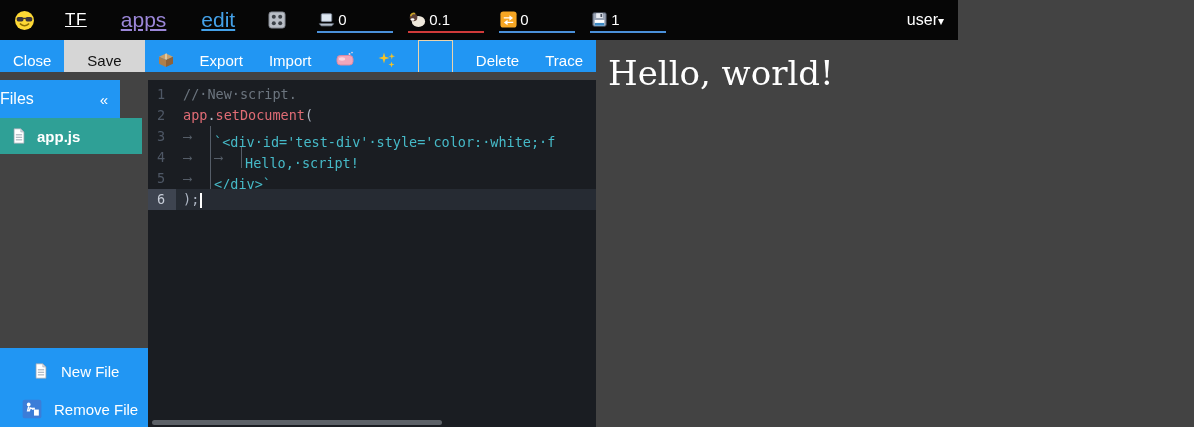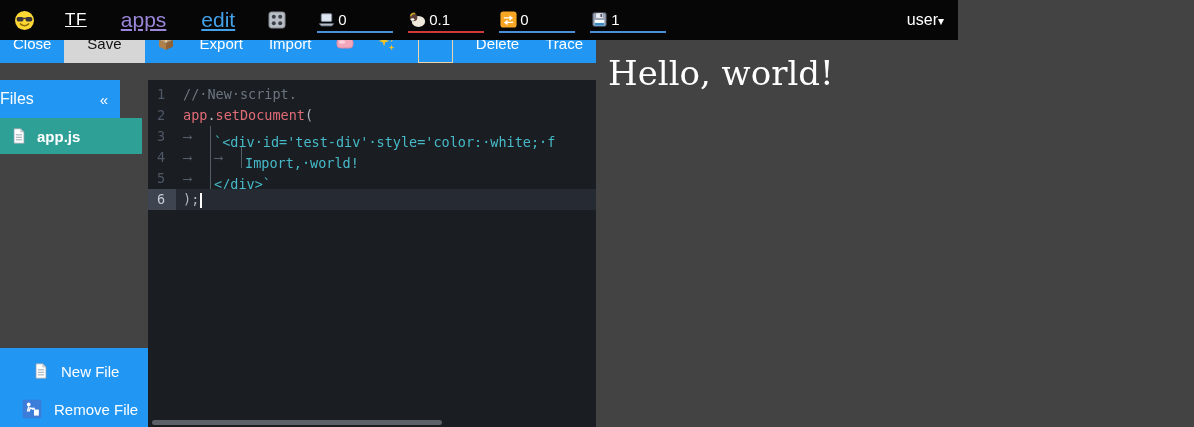--- a/index.html
+++ b/index.html
@@ -27,22 +27,22 @@
   .metric {
     display:inline-flex; align-items:center; gap:2px; width:76px; height:26px;
     border-bottom:2px solid #4a90d9; margin-right:15px; cursor:pointer;
   }
   .metric .val { font-size:15px; color:#fff; }
   .usermenu { margin-left:auto; margin-right:14px; font-size:16px; color:#fff; cursor:pointer; }
   .usermenu .caret { font-size:12px; }
 
   
   .toolbar {
-    position:absolute; left:0; top:40px; width:596px; height:23px;
-    background:#2196f3; display:flex; align-items:flex-end; overflow:hidden;
+    position:absolute; left:0; top:40px; width:596px; height:32px;
+    background:#2196f3; display:flex; align-items:flex-start; overflow:hidden;
   }
   .tb-btn {
     height:40px; display:inline-flex; align-items:center; padding:0 13px;
     color:#fff; font-size:15px; cursor:pointer; background:transparent; border:none;
     font-family:"Liberation Sans", sans-serif;
   }
   .tb-btn.active { background:#d6d6d6; color:#121212; padding:0 23px; }
   .tb-btn.iconic { padding:0 11px; }
   .tofu {
     width:35px; height:35px; border:1px solid #ecd4ab; margin:0 10px; cursor:pointer;
@@ -282,21 +282,21 @@
       <div class="cm-line">
         <div class="gut">2</div>
         <div class="codearea"><span class="tok-red">app</span><span class="tok-pun">.</span><span class="tok-red">setDocument</span><span class="tok-pun">(</span></div>
       </div>
       <div class="cm-line">
         <div class="gut">3</div>
         <div class="codearea"><span class="tok-tab">⟶</span><span class="tok-teal">`&lt;div·id='test-div'·style='color:·white;·f</span></div>
       </div>
       <div class="cm-line">
         <div class="gut">4</div>
-        <div class="codearea"><span class="tok-tab">⟶</span><span class="tok-tab">⟶</span><span class="tok-teal">Import,·world!</span></div>
+        <div class="codearea"><span class="tok-tab">⟶</span><span class="tok-tab">⟶</span><span class="tok-teal">Hello,·script!</span></div>
       </div>
       <div class="cm-line">
         <div class="gut">5</div>
         <div class="codearea"><span class="tok-tab">⟶</span><span class="tok-teal">&lt;/div&gt;`</span></div>
       </div>
       <div class="cm-line active">
         <div class="gut">6</div>
         <div class="codearea"><span class="tok-pun">);</span><span class="cursor"></span></div>
       </div>
     </div>

